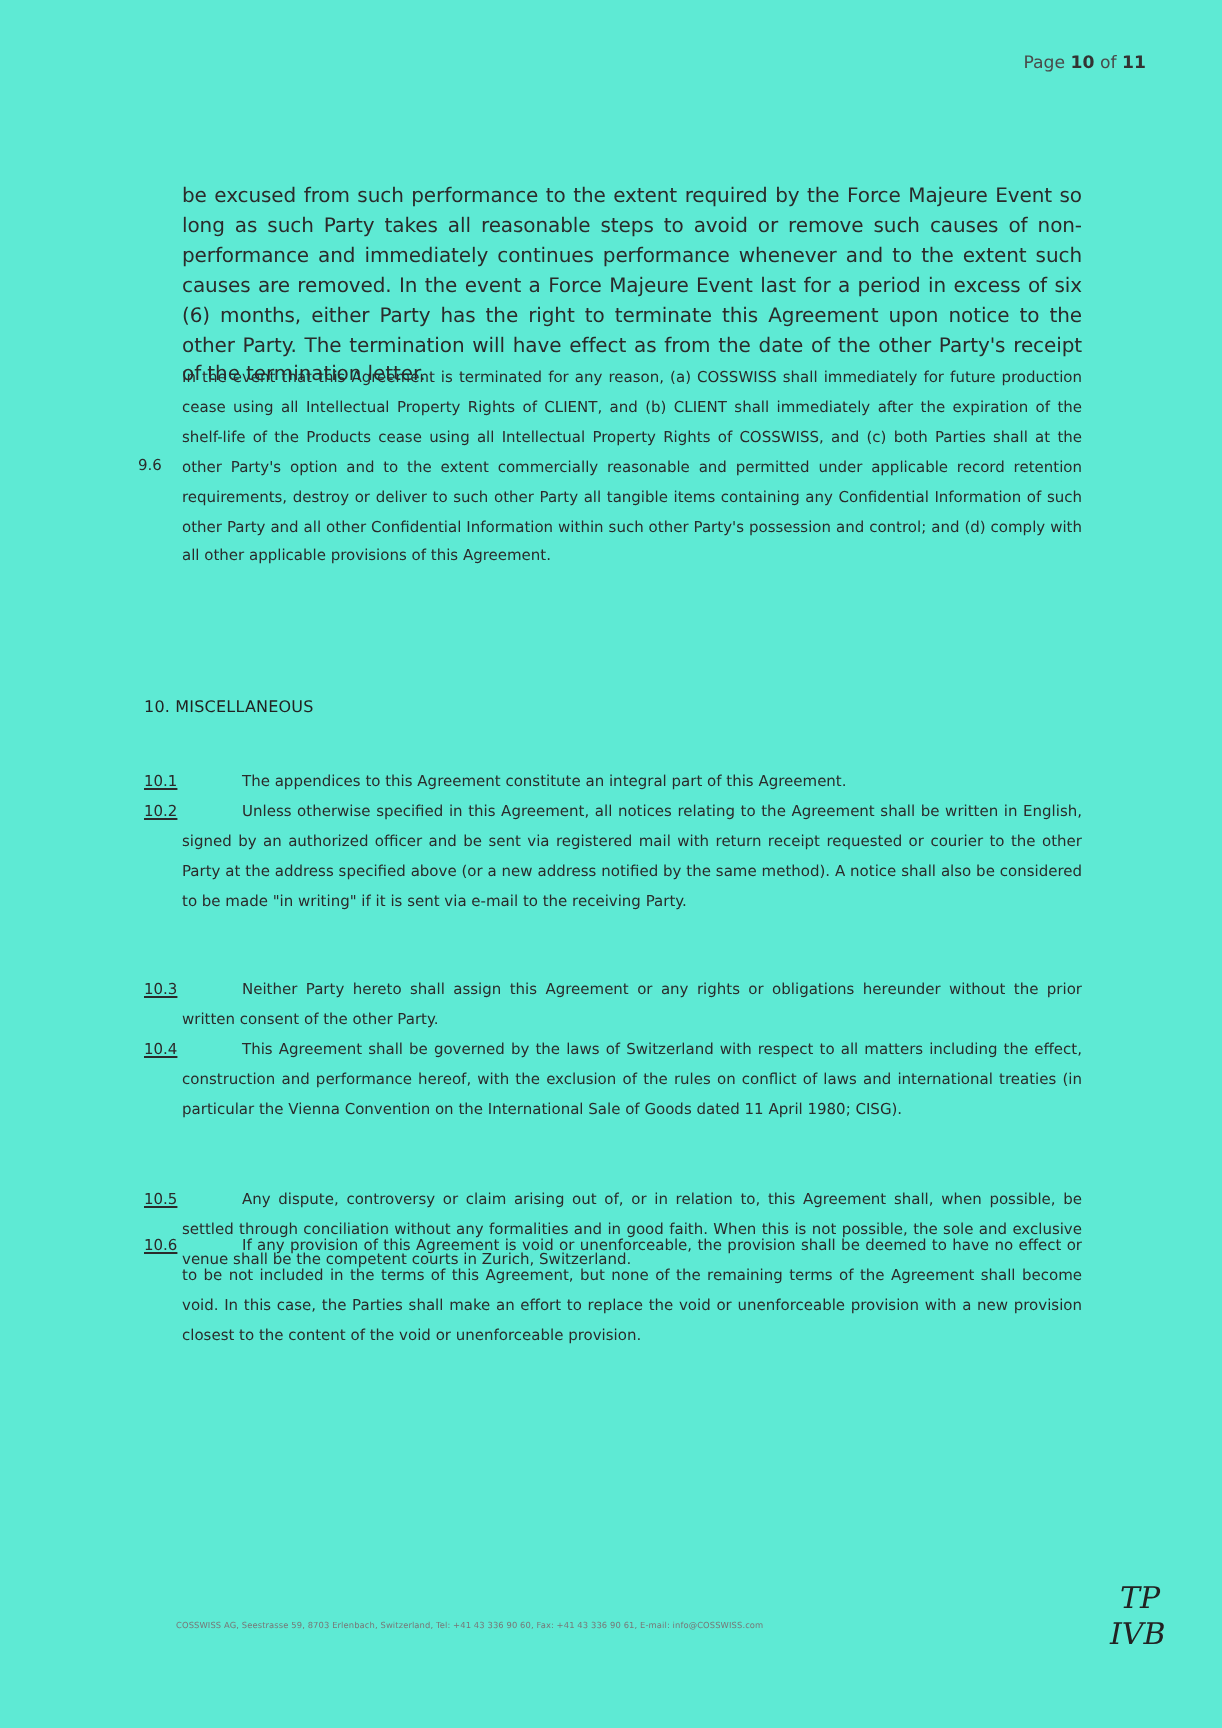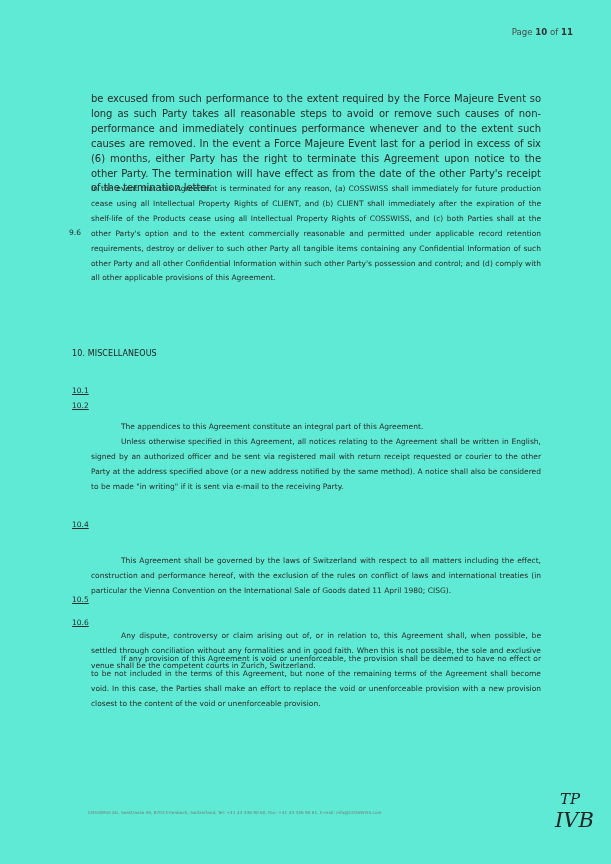--- a/index.html
+++ b/index.html
@@ -11,33 +11,33 @@
     .body-text { position: absolute; left: 91px; width: 450px; font-size: 10px; line-height: 14.9px;
       text-align: justify; text-align-last: left; letter-spacing: -0.05px; }
     .p1 { top: 92px; }
     .clause { position: absolute; left: 69px; width: 472px; font-size: 7.5px; line-height: 14.9px; }
     .clause .num { position: absolute; left: 0; top: 0; margin-top: 44px; }
     .clause .txt { display: block; padding-left: 22px; text-align: justify; text-align-last: left; }
     .c96 { top: 182px; }
     .heading { position: absolute; left: 72px; top: 349px; font-size: 8px; font-weight: normal; color: #222; letter-spacing: 0.1px; }
     .sub { position: absolute; left: 72px; width: 469px; font-size: 7.5px; line-height: 14.9px; }
     .sub .num { position: absolute; left: 0; top: 0; text-decoration: underline; }
-    .sub .txt { display: block; text-indent: 30px; padding-left: 19px; margin-left: 0; text-align: justify; text-align-last: left; margin-top: 36px; }
+    .sub .txt { display: block; text-indent: 30px; padding-left: 19px; margin-left: 0; text-align: justify; text-align-last: left; }
     .sub .txt.first { text-indent: 0; padding-left: 49px; }
     .s1 { top: 384px; }
     .s2 { top: 399px; }
     .s3 { top: 488px; }
     .s4 { top: 518px; }
     .s5 { top: 593px; }
     .s6 { top: 616px; }
     .s7 { top: 741px; }
     .footer { position: absolute; left: 88px; top: 810px; font-size: 4.2px; color: #777; letter-spacing: 0.05px; white-space: nowrap; }
     .initials { position: absolute; font-family: "DejaVu Serif", serif; font-style: italic; color: #222; }
     .init1 { left: 560px; top: 790px; font-size: 15px; }
-    .init2 { left: 555px; top: 808px; font-size: 21px; }
+    .init2 { left: 555px; top: 808px; font-size: 15px; }
   </style>
 </head>
 <body>
 
 <div class="page">
 
   <div class="page-num">
     <span>Page</span>
     <b>10</b>
     <span>of</span>
@@ -56,20 +56,24 @@
   <div class="sub s1">
     <span class="num">10.1</span>
     <span class="txt first">The appendices to this Agreement constitute an integral part of this Agreement.</span>
   </div>
 
   <div class="sub s2">
     <span class="num">10.2</span>
     <span class="txt">Unless otherwise specified in this Agreement, all notices relating to the Agreement shall be written in English, signed by an authorized officer and be sent via registered mail with return receipt requested or courier to the other Party at the address specified above (or a new address notified by the same method). A notice shall also be considered to be made "in writing" if it is sent via e-mail to the receiving Party.</span>
   </div>
 
+  <div class="sub s3">
+    <span class="num">10.3</span>
+    <span class="txt">Neither Party hereto shall assign this Agreement or any rights or obligations hereunder without the prior written consent of the other Party.</span>
+  </div>
 
   <div class="sub s4">
     <span class="num">10.4</span>
     <span class="txt">This Agreement shall be governed by the laws of Switzerland with respect to all matters including the effect, construction and performance hereof, with the exclusion of the rules on conflict of laws and international treaties (in particular the Vienna Convention on the International Sale of Goods dated 11 April 1980; CISG).</span>
   </div>
 
   <div class="sub s5">
     <span class="num">10.5</span>
     <span class="txt">Any dispute, controversy or claim arising out of, or in relation to, this Agreement shall, when possible, be settled through conciliation without any formalities and in good faith. When this is not possible, the sole and exclusive venue shall be the competent courts in Zurich, Switzerland.</span>
   </div>

